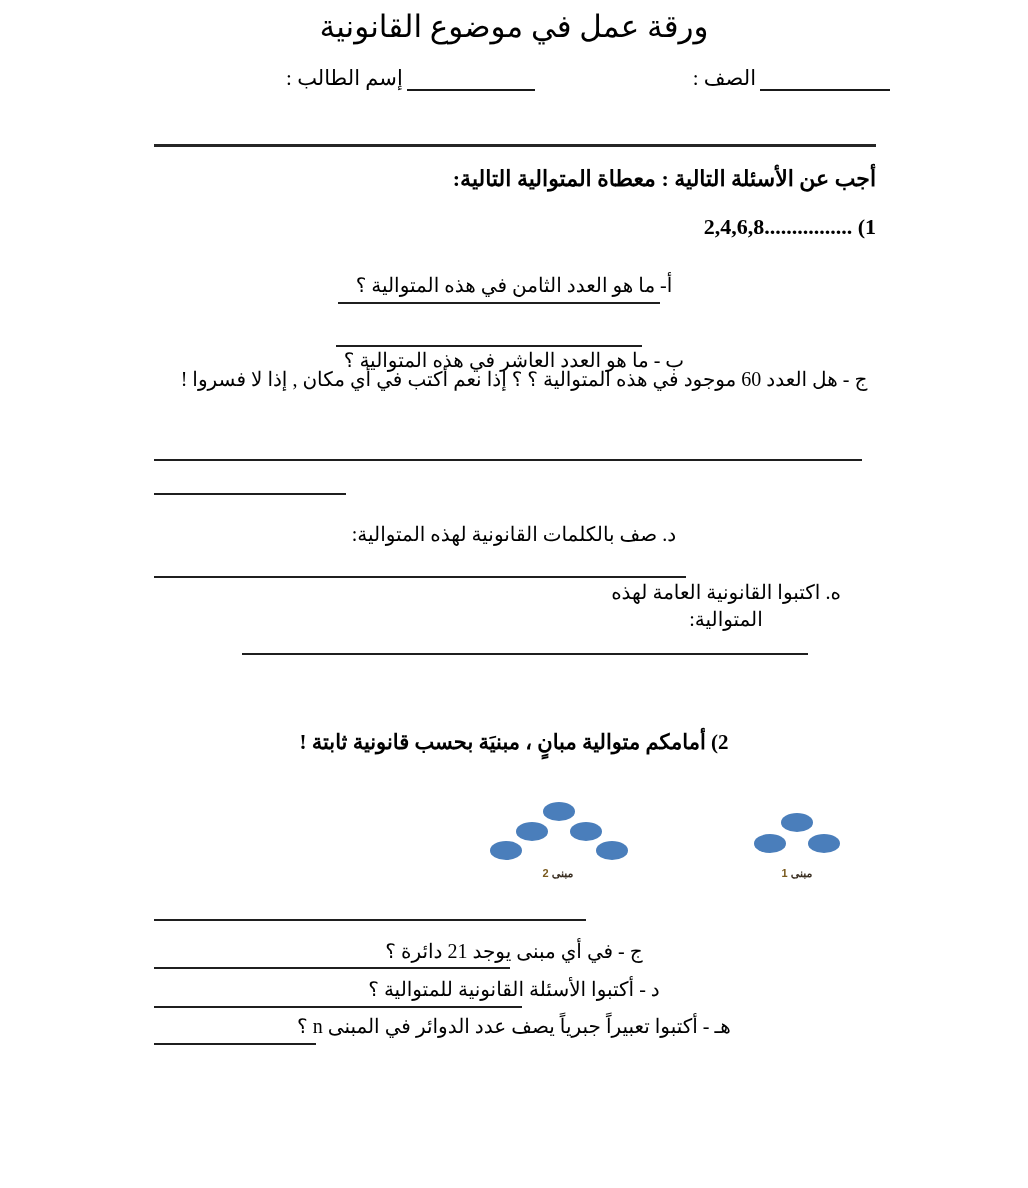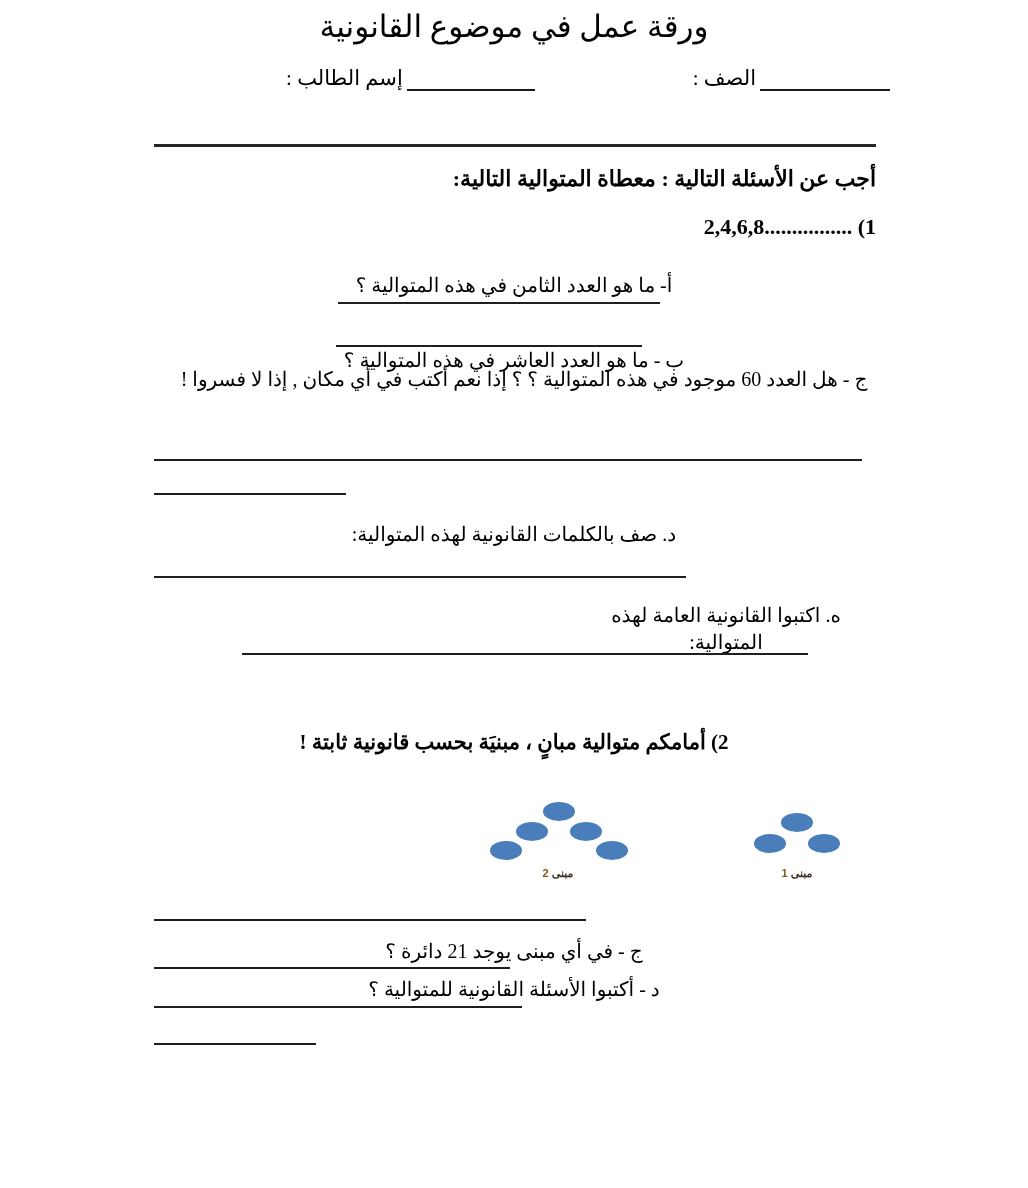--- a/index.html
+++ b/index.html
@@ -181,21 +181,21 @@
   <div class="q" style="top:315px;margin-top:32px;">ب - ما هو العدد العاشر في هذه المتوالية ؟</div>
   <div class="rule" style="top:345px; right:386px; width:306px;"></div>
 
   <div class="q" style="top:366px; left:172px;">ج - هل العدد 60 موجود في هذه المتوالية ؟ ؟ إذا نعم أكتب في أي مكان , إذا لا فسروا !</div>
   <div class="rule" style="top:459px; right:166px; width:708px;"></div>
   <div class="rule" style="top:493px; right:682px; width:192px;"></div>
 
   <div class="q" style="top:521px;">د. صف بالكلمات القانونية لهذه المتوالية:</div>
   <div class="rule" style="top:576px; right:342px; width:532px;"></div>
 
-  <div class="q" style="top:602px; width:300px; left:auto;font-family:Liberation Serif, serif;">ه. اكتبوا القانونية العامة لهذه المتوالية:</div>
+  <div class="q" style="top:579px; width:300px; left:auto;font-family:Liberation Serif, serif;">ه. اكتبوا القانونية العامة لهذه المتوالية:</div>
   <div class="rule" style="top:653px; right:220px; width:566px;"></div>
 
   <div class="q" style="top:728px; font-size:21px; font-weight:bold;">2) أمامكم متوالية مبانٍ ، مبنيَة بحسب قانونية ثابتة !</div>
 
   <div class="figures">
 
     <div class="fig" style="right:26px; width:110px; height:92px;">
       <div class="dotbox" style="width:110px; height:70px;">
         <span class="dot" style="width:32px;height:19px;left:39px;top:25px;"></span>
         <span class="dot" style="width:32px;height:19px;left:12px;top:46px;"></span>
@@ -224,15 +224,16 @@
   </div>
 
   <div class="rule" style="top:919px; right:442px; width:432px;"></div>
 
   <div class="q" style="top:938px;">ج - في أي مبنى يوجد 21 دائرة ؟</div>
   <div class="rule" style="top:967px; right:518px; width:356px;"></div>
 
   <div class="q" style="top:976px;">د - أكتبوا الأسئلة القانونية للمتوالية ؟</div>
   <div class="rule" style="top:1006px; right:506px; width:368px;"></div>
 
+  <div class="q" style="top:1013px;">هـ - أكتبوا تعبيراً جبرياً يصف عدد الدوائر في المبنى n ؟</div>
   <div class="rule" style="top:1043px; right:712px; width:162px;"></div>
 
 </div>
 
 </body></html>

